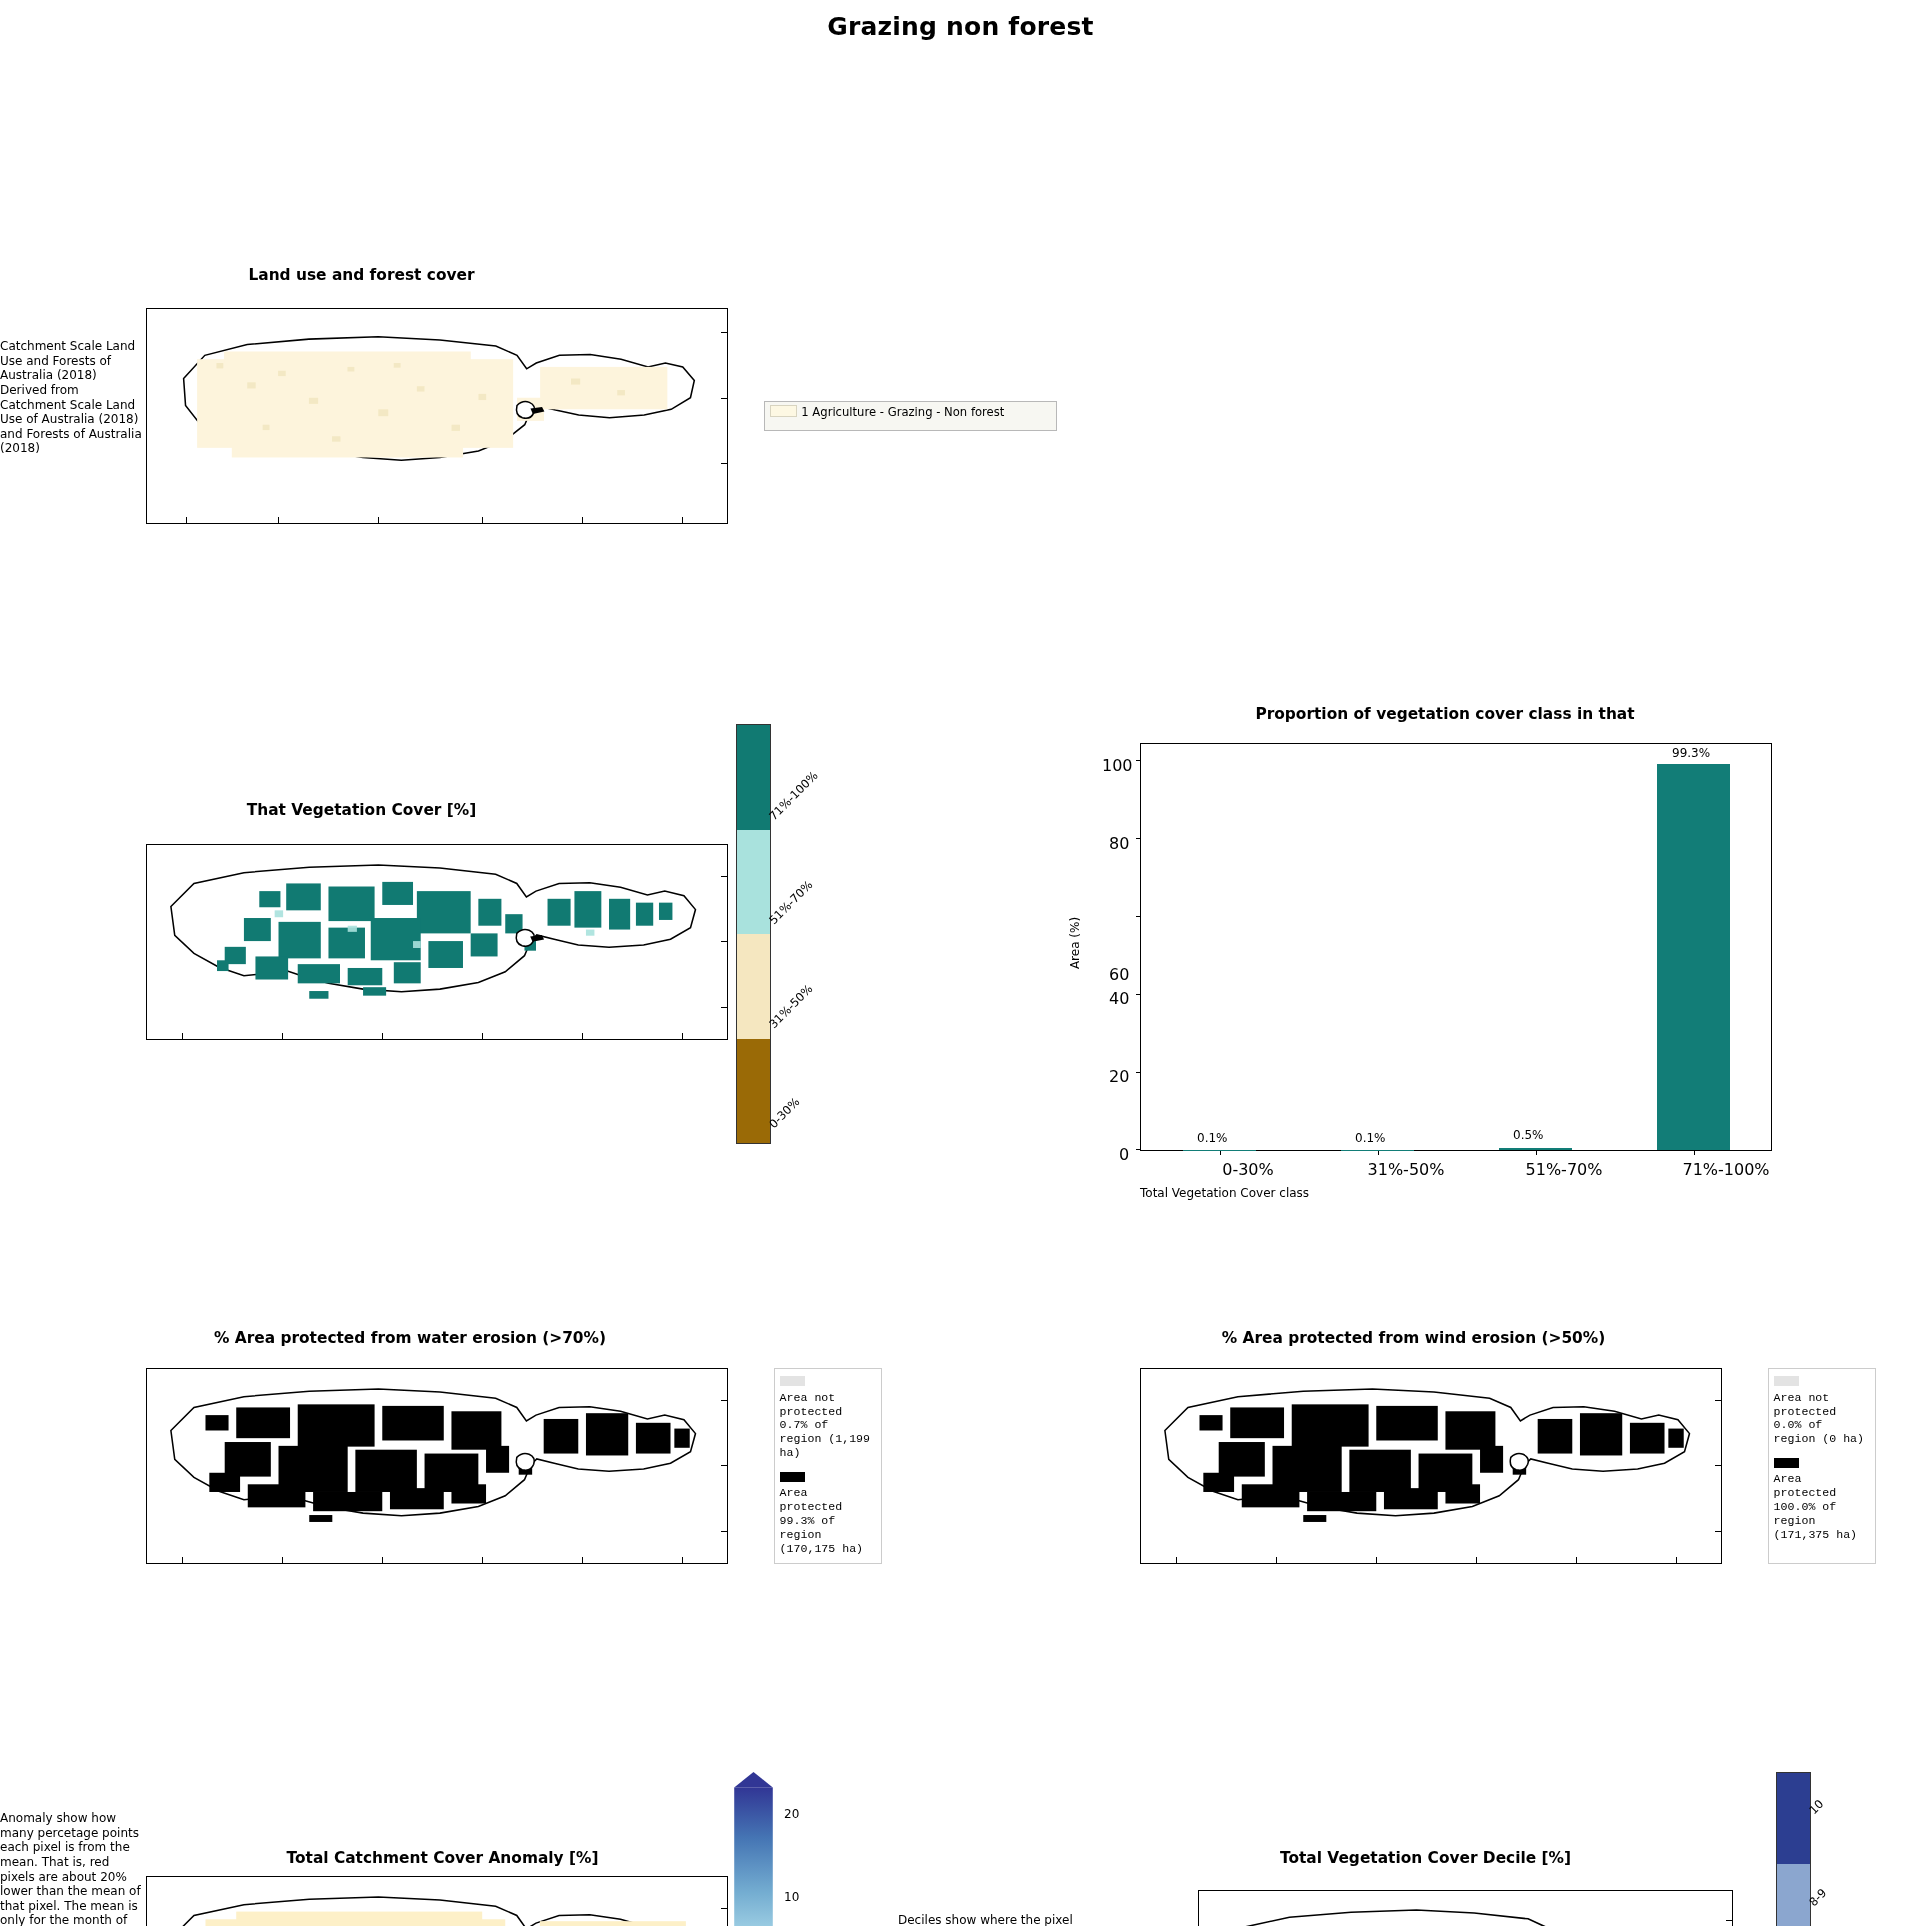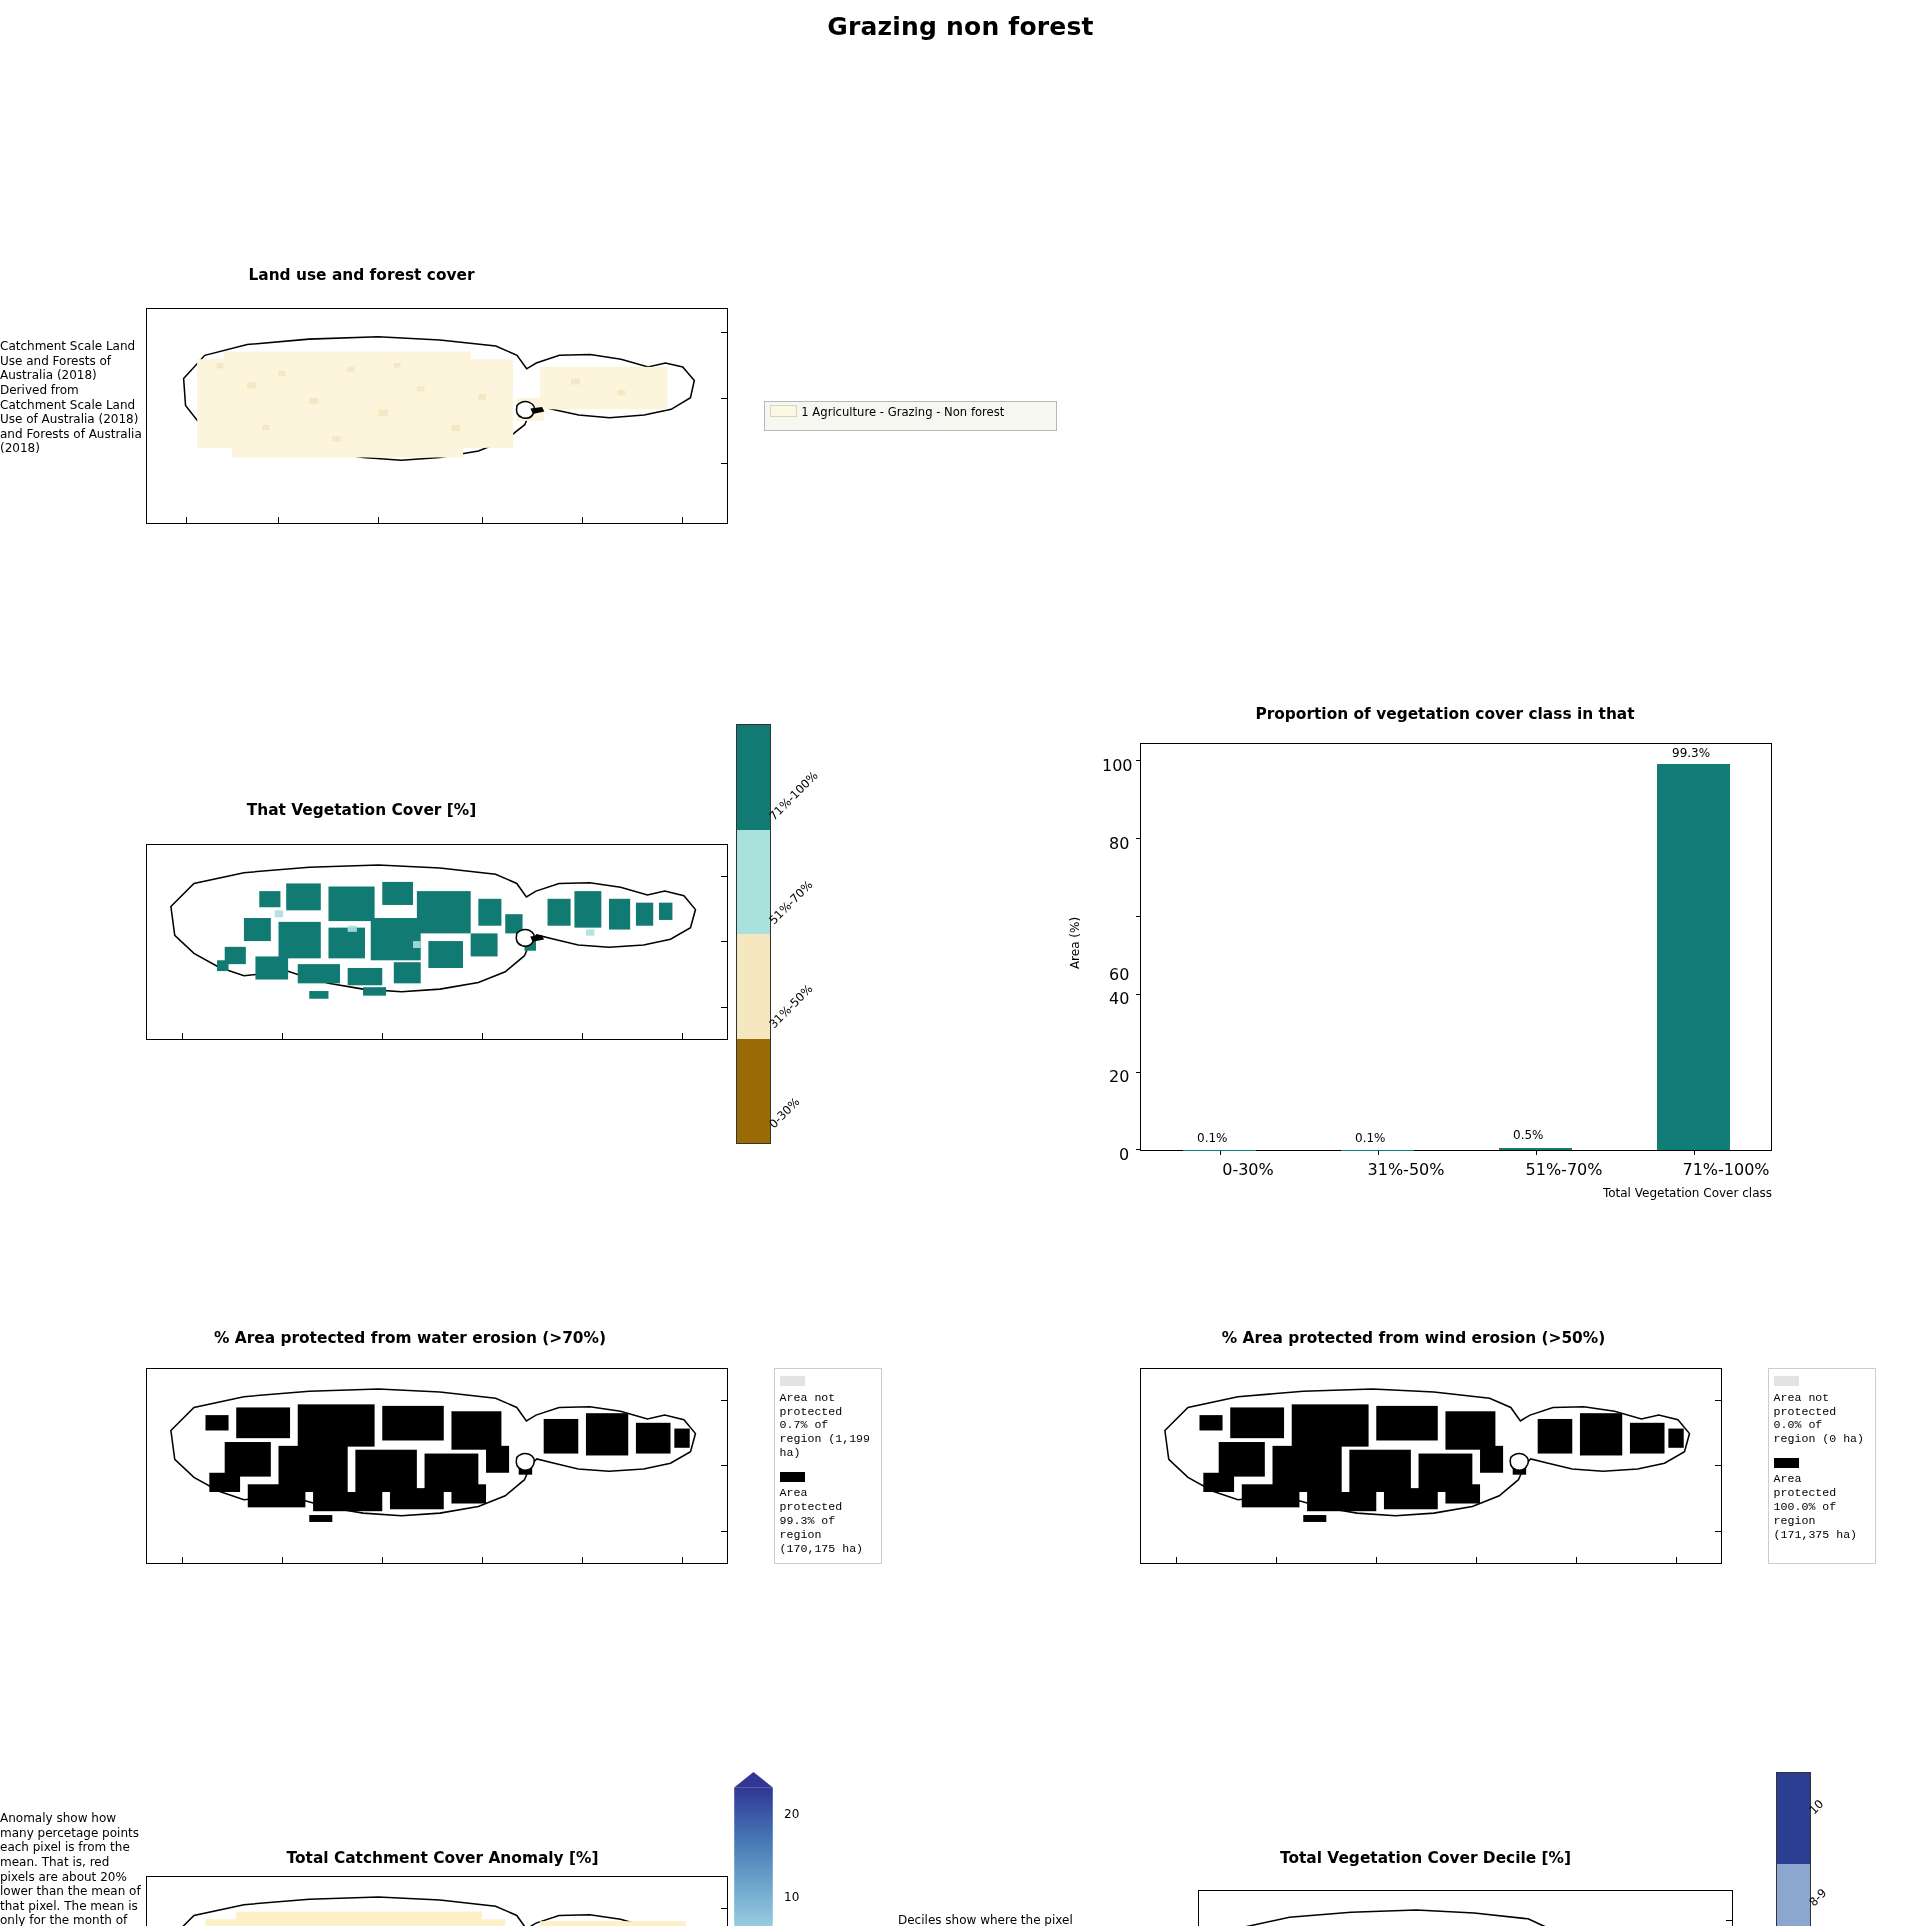--- a/index.html
+++ b/index.html
@@ -264,21 +264,21 @@
 <div class="bc-tick-label abs" style="top:989px;left:1109px;">40</div>
 <div class="bc-tick-label abs" style="top:965px;left:1109px;">60</div>
 <div class="bc-tick-label abs" style="top:834px;left:1109px;">80</div>
 <div class="bc-tick-label abs" style="top:756px;left:1102px;">100</div>
 
 <div class="bc-tick-label abs" style="top:1160px;left:1202px;width:92px;text-align:center;">0-30%</div>
 <div class="bc-tick-label abs" style="top:1160px;left:1360px;width:92px;text-align:center;">31%-50%</div>
 <div class="bc-tick-label abs" style="top:1160px;left:1518px;width:92px;text-align:center;">51%-70%</div>
 <div class="bc-tick-label abs" style="top:1160px;left:1676px;width:100px;text-align:center;">71%-100%</div>
 
-<div class="bc-axis-title abs" style="top:1186px;left:1140px;width:632px;text-align:right;">Total Vegetation Cover class</div>
+<div class="bc-axis-title abs" style="top:1186px;left:1140px;width:632px;text-align:left;">Total Vegetation Cover class</div>
 <div class="bc-axis-title abs" style="top:936px;left:1036px;width:77px;text-align:center;transform:rotate(-90deg);">Area (%)</div>
 
 <div class="abs panel-title" style="top:1329px;left:127px;width:566px;">% Area protected from water erosion (&gt;70%)</div>
 
 <div class="map-frame" style="top:1368px;left:146px;width:582px;height:196px;">
   <svg width="582" height="196" viewBox="0 0 1510 510">
     <path d="M60 160 L120 100 L250 72 L420 58 L600 52 L760 60 L905 76 L960 100 L985 135 L1010 120 L1070 100 L1150 98 L1230 110 L1300 130 L1345 120 L1395 132 L1425 168 L1412 215 L1360 245 L1290 260 L1200 266 L1120 260 L1060 246 L1012 234 L996 250 L980 288 L930 330 L860 358 L760 375 L660 382 L560 375 L470 360 L400 340 L340 320 L300 335 L250 340 L185 318 L120 282 L70 235 Z" fill="#ffffff" stroke="#000000" stroke-width="4"></path>
     <g fill="#000000">
       <rect x="150" y="120" width="60" height="40"></rect>
         <rect x="230" y="100" width="140" height="80"></rect>

